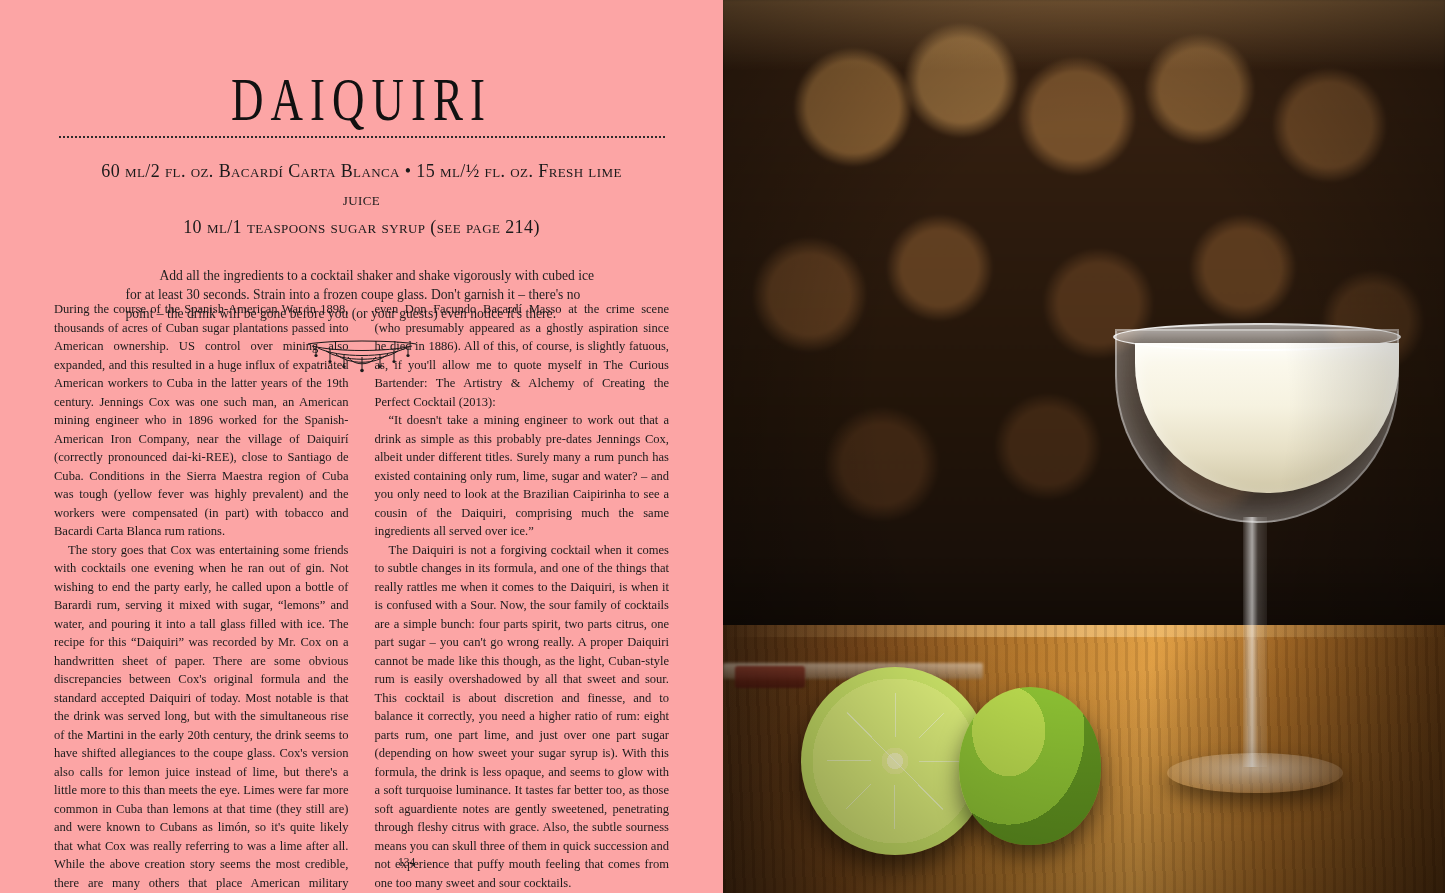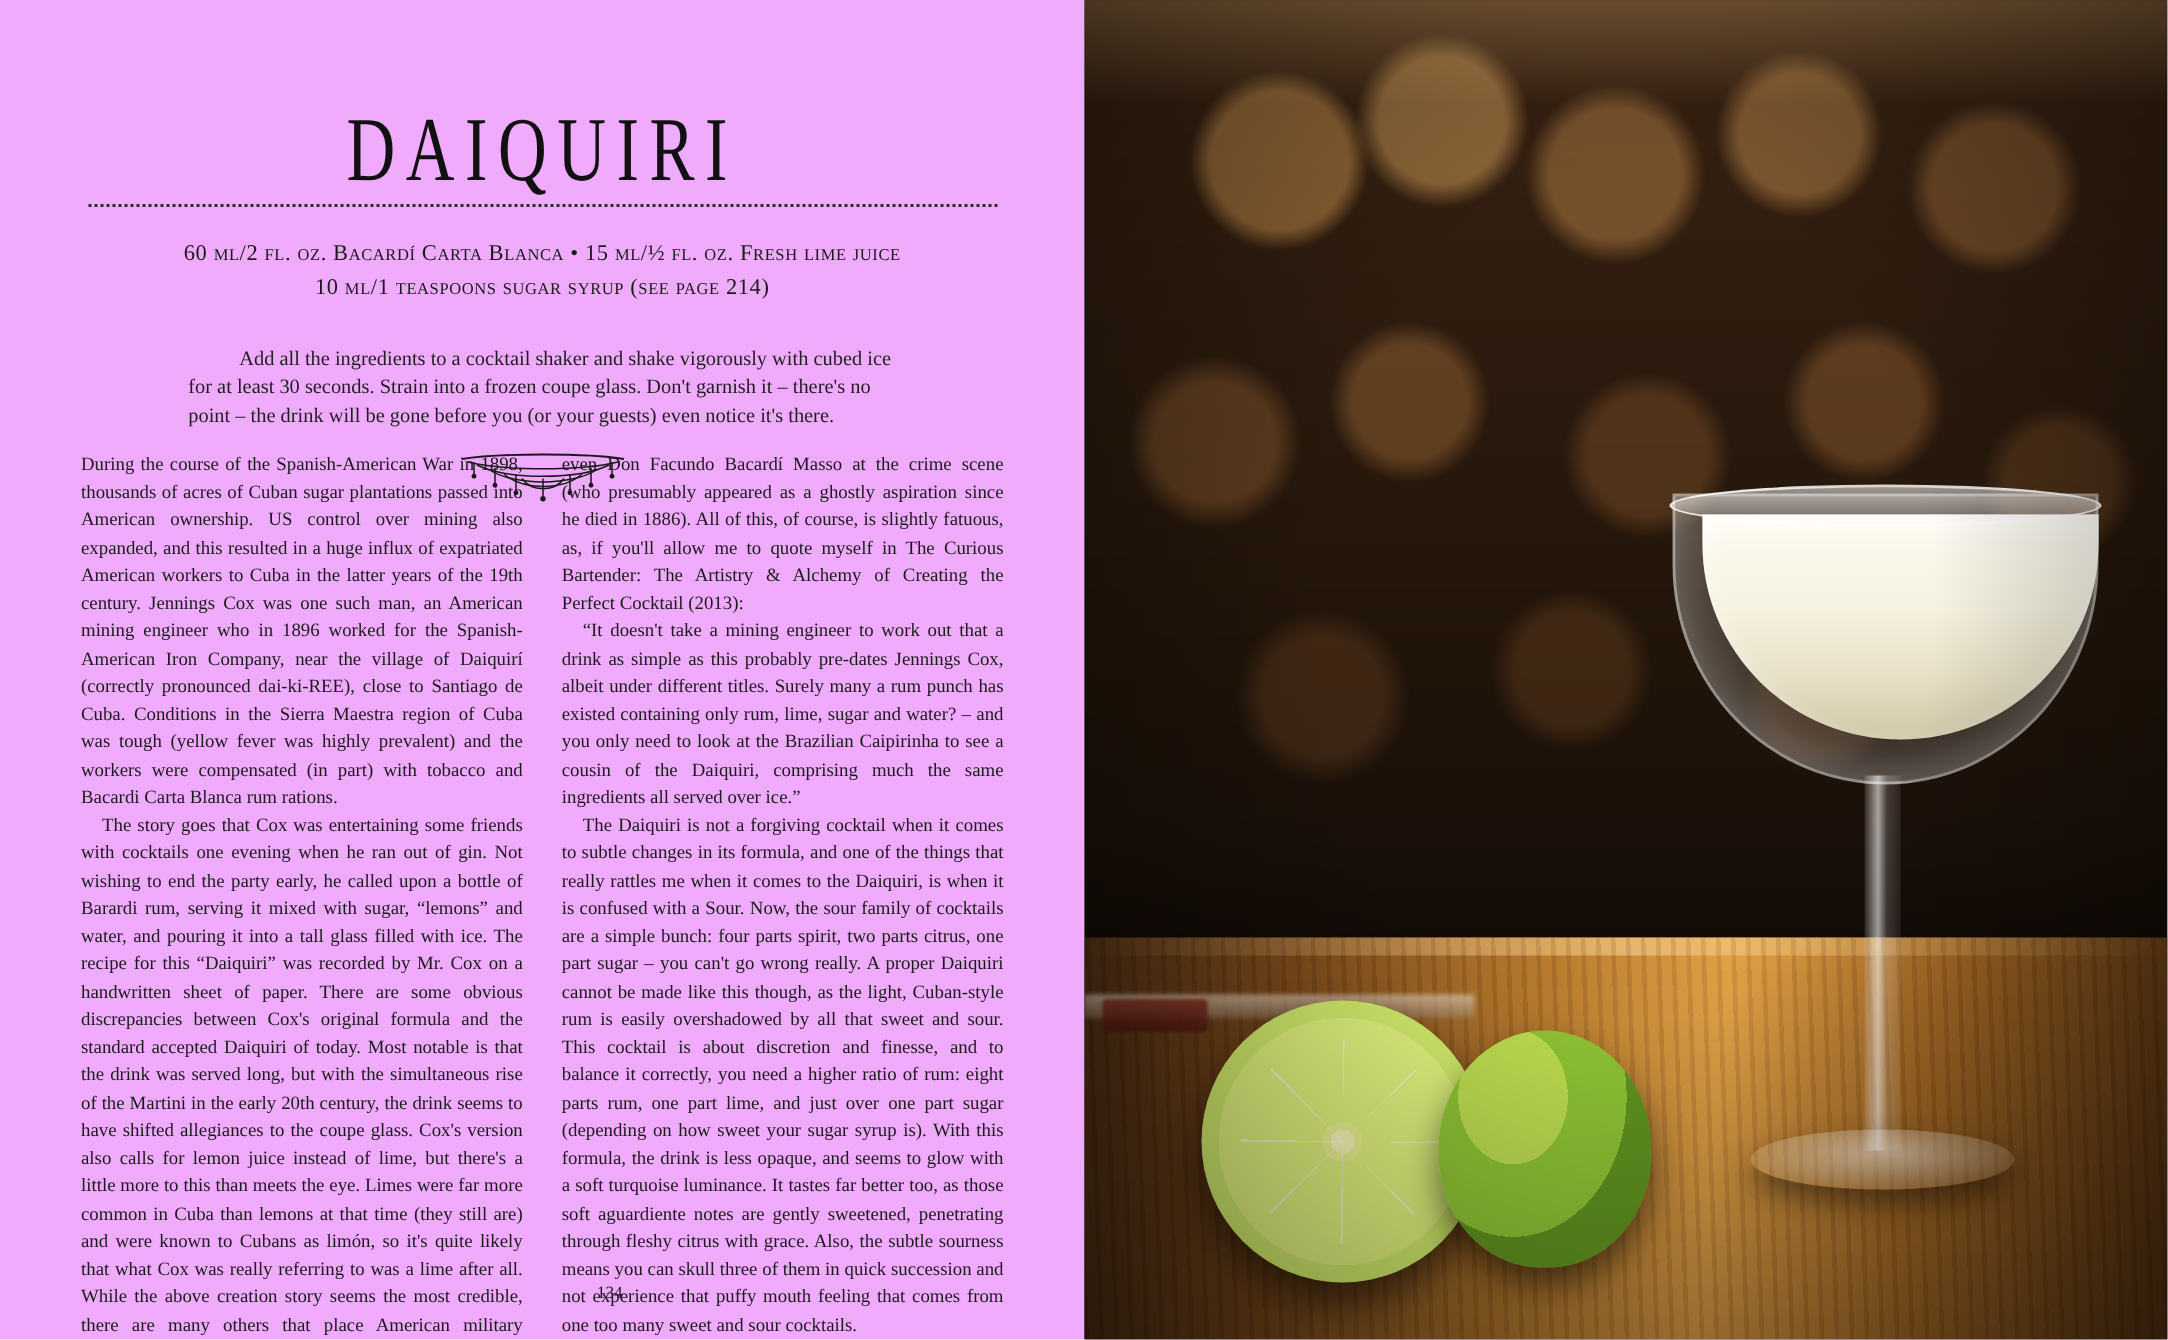--- a/index.html
+++ b/index.html
@@ -18,21 +18,21 @@
     position: relative;
     width: 1445px;
     height: 893px;
     display: flex;
   }
   
   .text-page {
     position: relative;
     width: 723px;
     height: 893px;
-    background: #f0abfc;
+    background: #fca5a5;
     box-sizing: border-box;
   }
   .title {
     text-align: center;
     margin: 0;
     padding-top: 48px;
     font-family: "Liberation Serif", serif;
     font-size: 45px;
     letter-spacing: 7px;
     font-weight: 400;
@@ -43,21 +43,21 @@
   .dotted-rule {
     width: 606px;
     margin: 36px auto 0 auto;
     border-top: 2px dotted #2b2b2b;
     height: 0;
   }
   .ingredients {
     width: 560px;
     margin: 20px auto 0 auto;
     text-align: center;
-    font-size: 15px;
+    font-size: 18px;
     line-height: 1.55;
     letter-spacing: 0.4px;
     font-variant: small-caps;
     color: #1a1a1a;
   }
   .ingredients .line2 {
     display: block;
   }
   .method {
     width: 472px;

